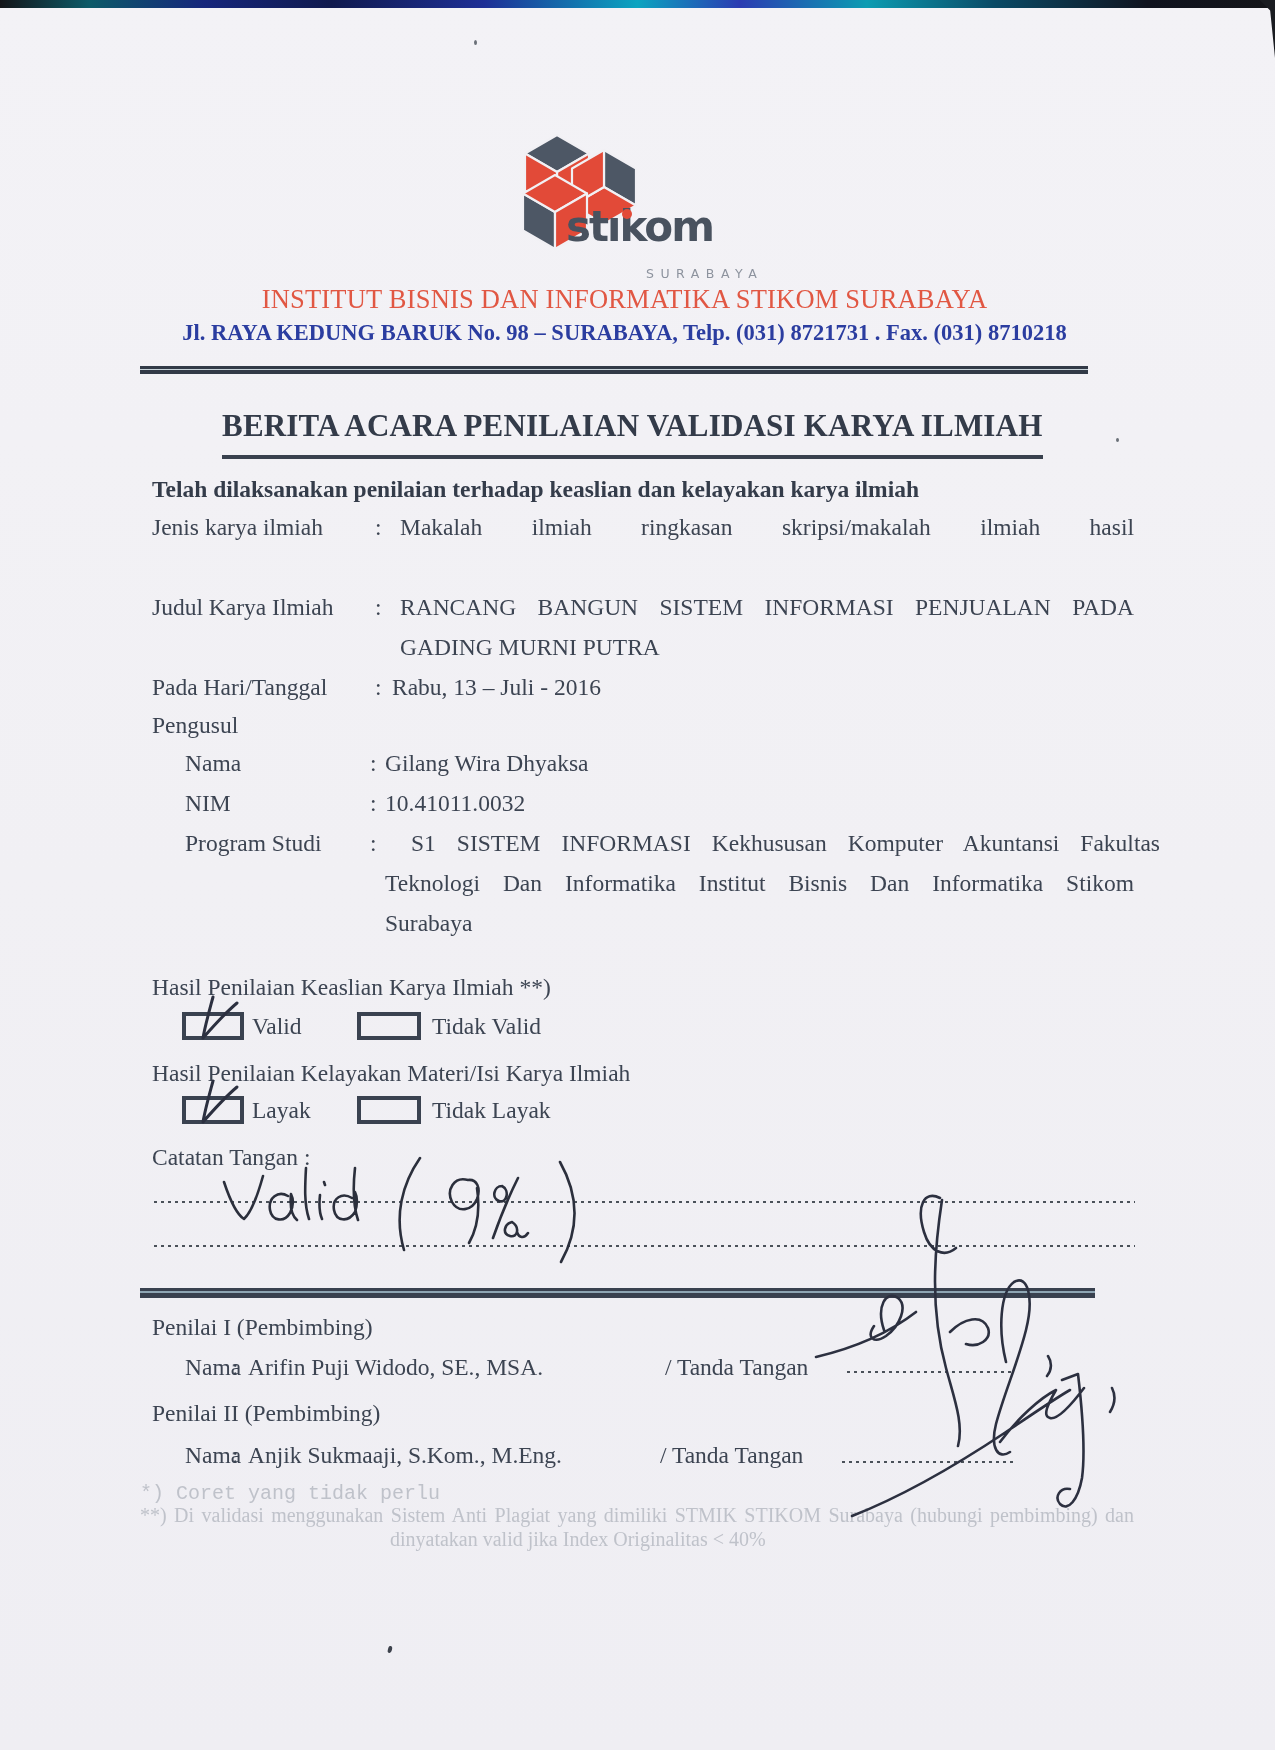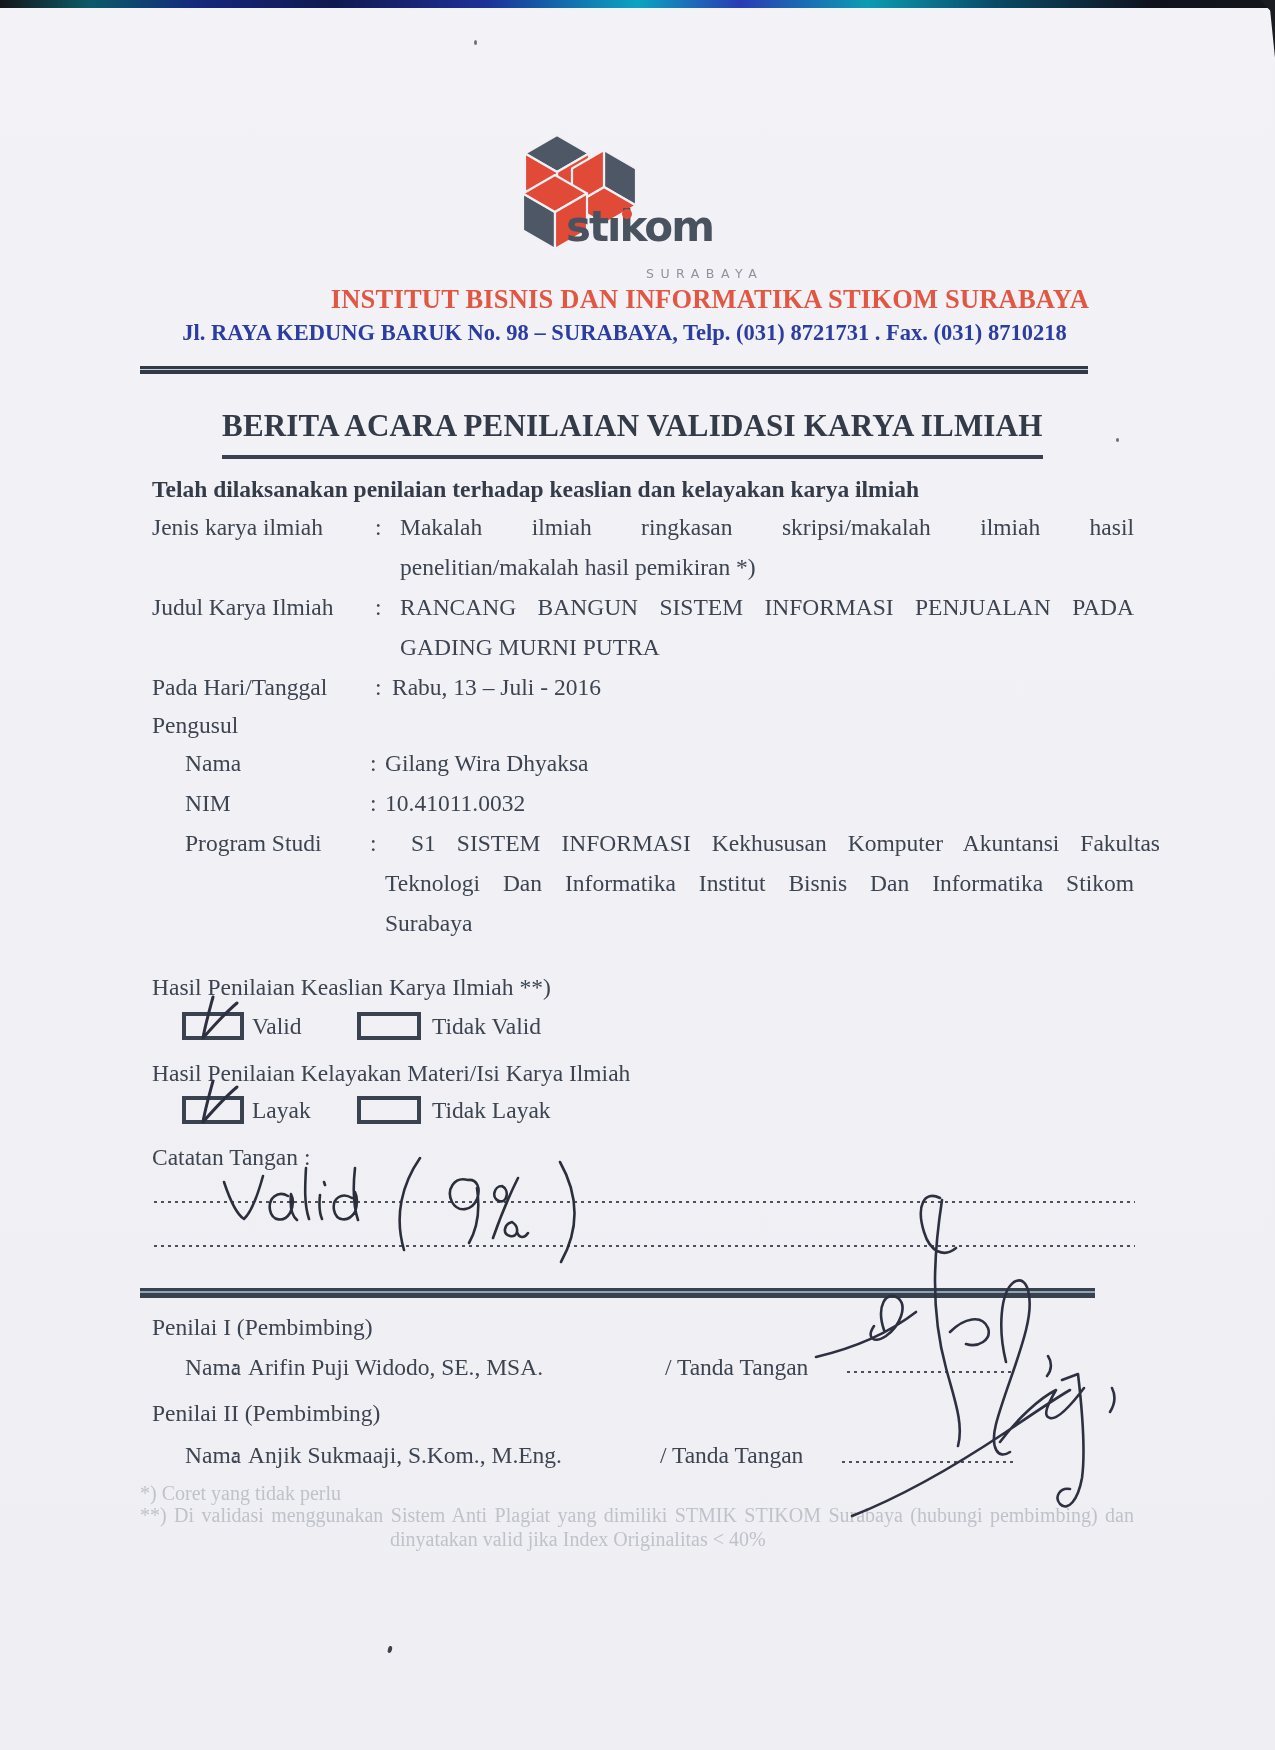--- a/index.html
+++ b/index.html
@@ -11,21 +11,21 @@
   .abs{position:absolute;}
   .scan-top{left:0;top:0;width:1275px;height:8px;
     background:linear-gradient(90deg,#141519 0%,#0c5a68 7%,#16267c 16%,#101a4e 26%,#1e2f96 38%,#0ba4c0 50%,#2b3bb2 58%,#0c9cb2 68%,#0a4a66 78%,#10131f 90%,#141519 100%);}
   .scan-corner{right:0;top:0;width:22px;height:58px;background:#1a1c21;
     clip-path:polygon(30% 0,100% 0,100% 100%,78% 18%);}
   .speck{background:#6a7078;border-radius:50%;}
   .logo-word{font-family:"DejaVu Sans",sans-serif;font-weight:bold;font-size:42px;
     color:#49525f;letter-spacing:-2px;line-height:1;}
   .logo-dot{width:10px;height:10px;border-radius:50%;background:#e24a38;}
   .logo-sub{font-family:"DejaVu Sans",sans-serif;font-size:12.5px;color:#8d939e;letter-spacing:6.5px;}
-  .inst{width:945px;left:144px;text-align:right;font-weight:bold;font-size:26.5px;color:#e15743;letter-spacing:.2px;}
+  .inst{width:945px;left:152px;text-align:center;font-weight:normal;font-size:26.5px;color:#e15743;letter-spacing:.2px;}
   .addr{width:945px;left:152px;text-align:center;font-weight:bold;font-size:22.5px;color:#2b3da0;}
   .sep{left:140px;width:948px;height:8px;
     background:linear-gradient(180deg,#323a47 0 34%,#c7d3d9 34% 55%,#323a47 55% 100%);}
   .doc-title{left:222px;top:408px;font-weight:bold;font-size:31px;color:#333b49;
     border-bottom:4px solid #39414e;padding-bottom:11px;letter-spacing:.2px;}
   .line{font-size:23.5px;line-height:30px;white-space:nowrap;}
   .bold{font-weight:bold;color:#343c4a;}
   .just{white-space:normal;text-align:justify;text-align-last:justify;overflow:hidden;height:32px;}
   .cbox{width:62px;height:28px;border:4px solid #3a4250;background:transparent;box-sizing:border-box;}
   .dotline{height:4px;background-image:radial-gradient(circle,#4a5159 1.4px,transparent 1.5px);
@@ -68,21 +68,20 @@
   <div class="abs addr" style="top:320px;">Jl.  RAYA KEDUNG BARUK  No. 98 – SURABAYA, Telp. (031) 8721731 . Fax. (031) 8710218</div>
   <div class="abs sep" style="top:366px;"></div>
 
   <div class="abs doc-title">BERITA ACARA PENILAIAN VALIDASI KARYA ILMIAH</div>
 
   <div class="abs line bold" style="left:152px;top:474px;">Telah dilaksanakan penilaian terhadap keaslian dan kelayakan karya ilmiah</div>
 
   <div class="abs line" style="left:152px;top:512px;">Jenis karya ilmiah</div>
   <div class="abs line" style="left:375px;top:512px;">:</div>
   <div class="abs line just" style="left:400px;top:512px;width:734px;">Makalah ilmiah ringkasan skripsi/makalah ilmiah hasil</div>
-  <div class="abs line" style="left:400px;top:552px;">penelitian/makalah hasil pemikiran *)</div>
 
   <div class="abs line" style="left:152px;top:592px;">Judul Karya Ilmiah</div>
   <div class="abs line" style="left:375px;top:592px;">:</div>
   <div class="abs line just" style="left:400px;top:592px;width:734px;">RANCANG BANGUN SISTEM INFORMASI PENJUALAN PADA</div>
   <div class="abs line" style="left:400px;top:632px;">GADING MURNI PUTRA</div>
 
   <div class="abs line" style="left:152px;top:672px;">Pada Hari/Tanggal</div>
   <div class="abs line" style="left:375px;top:672px;">:</div>
   <div class="abs line" style="left:392px;top:672px;">Rabu, 13 – Juli - 2016</div>
 
@@ -127,21 +126,21 @@
   <div class="abs line" style="left:665px;top:1352px;">/ Tanda Tangan</div>
   <div class="abs dotline" style="left:845px;top:1370px;width:170px;"></div>
 
   <div class="abs line" style="left:152px;top:1398px;">Penilai II (Pembimbing)</div>
   <div class="abs line" style="left:185px;top:1440px;">Nama</div>
   <div class="abs line" style="left:232px;top:1440px;">:</div>
   <div class="abs line" style="left:248px;top:1440px;">Anjik Sukmaaji, S.Kom., M.Eng.</div>
   <div class="abs line" style="left:660px;top:1440px;">/ Tanda Tangan</div>
   <div class="abs dotline" style="left:840px;top:1460px;width:175px;"></div>
 
-  <div class="abs foot" style="left:140px;top:1482px;">*) Coret yang tidak perlu</div>
+  <div class="abs foot" style="left:140px;top:1482px;font-family:Liberation Mono, monospace;">*) Coret yang tidak perlu</div>
   <div class="abs foot foot-just" style="left:140px;top:1504px;width:994px;">**) Di validasi menggunakan Sistem Anti Plagiat yang dimiliki STMIK STIKOM Surabaya (hubungi pembimbing) dan</div>
   <div class="abs foot" style="left:390px;top:1528px;">dinyatakan valid jika Index Originalitas &lt; 40%</div>
 
   <svg class="abs overlay" viewBox="0 0 1275 1750">
     <g fill="none" stroke="#2c3040" stroke-linecap="round" stroke-linejoin="round">
       <path stroke-width="3" d="M 213,997 C 209,1012 205,1026 203,1038 C 210,1030 224,1014 237,1003"></path>
       <path stroke-width="3" d="M 213,1081 C 209,1096 205,1110 203,1122 C 210,1114 224,1098 237,1087"></path>
       <path stroke-width="2.6" stroke="#2b2f3c" d="M 224,1182 C 230,1200 236,1214 244,1219 C 252,1212 258,1194 263,1176
            M 288,1196 C 278,1190 268,1198 270,1210 C 272,1221 284,1223 290,1213 C 294,1205 293,1198 291,1194 C 290,1204 291,1215 297,1220
            M 306,1168 C 305,1186 304,1204 309,1219

